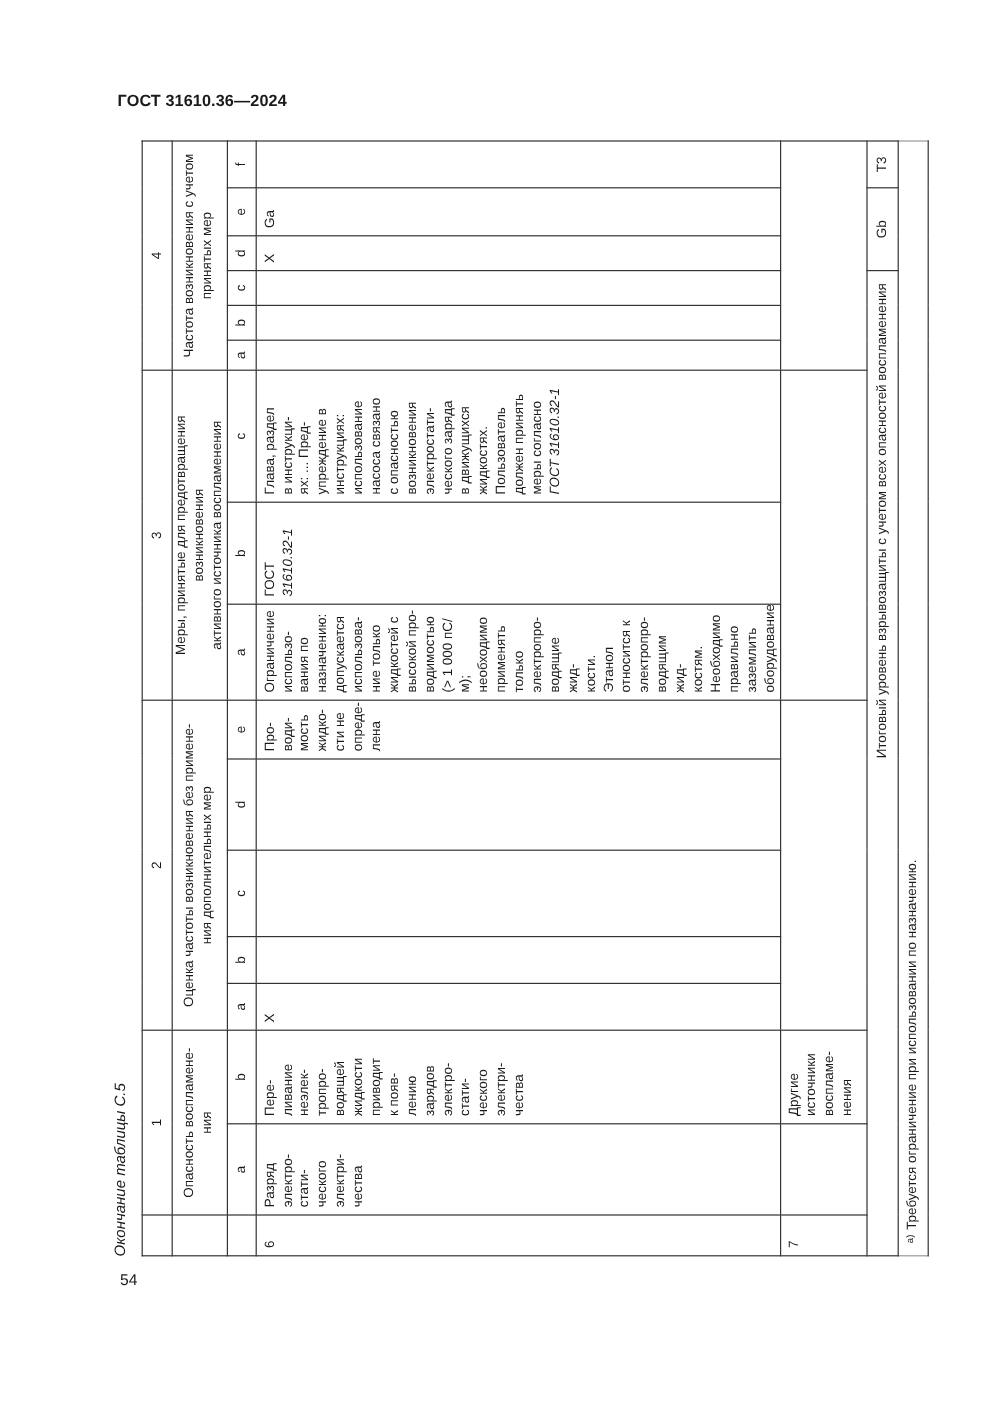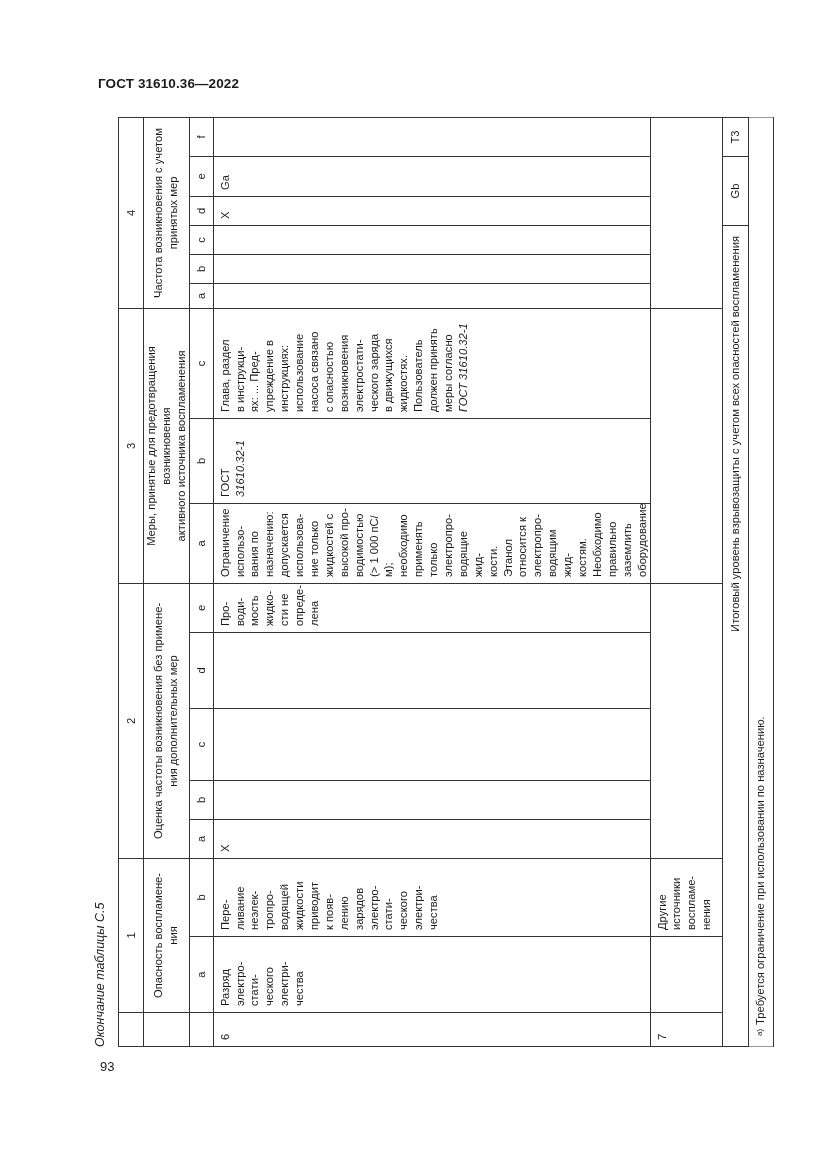--- a/index.html
+++ b/index.html
@@ -39,25 +39,25 @@
   .body td { padding-top: 4px; padding-left: 6px; }
   .it { font-style: italic; }
   .total-label { text-align: right; padding-right: 10px; vertical-align: middle; }
   .footnote { vertical-align: middle; padding-left: 10px; border-left: 1px solid #999; border-right: 1px solid #999;}
   .sup { font-size: 8px; vertical-align: 2px; margin-right: 4px; }
   .ml { white-space: pre-line; }
 </style>
 </head>
 <body>
 
-<div class="doc-header">ГОСТ 31610.36—2022</div>
+<div class="doc-header">ГОСТ 31610.36—2024</div>
 
 <div class="caption">Окончание таблицы С.5</div>
 
-<div class="page-number">93</div>
+<div class="page-number">54</div>
 
 <div class="table-wrap">
   <table>
     <colgroup>
       <col style="width:34px">
         <col style="width:76px">
         <col style="width:78px">
       <col style="width:39px">
         <col style="width:39px">
         <col style="width:72px">

